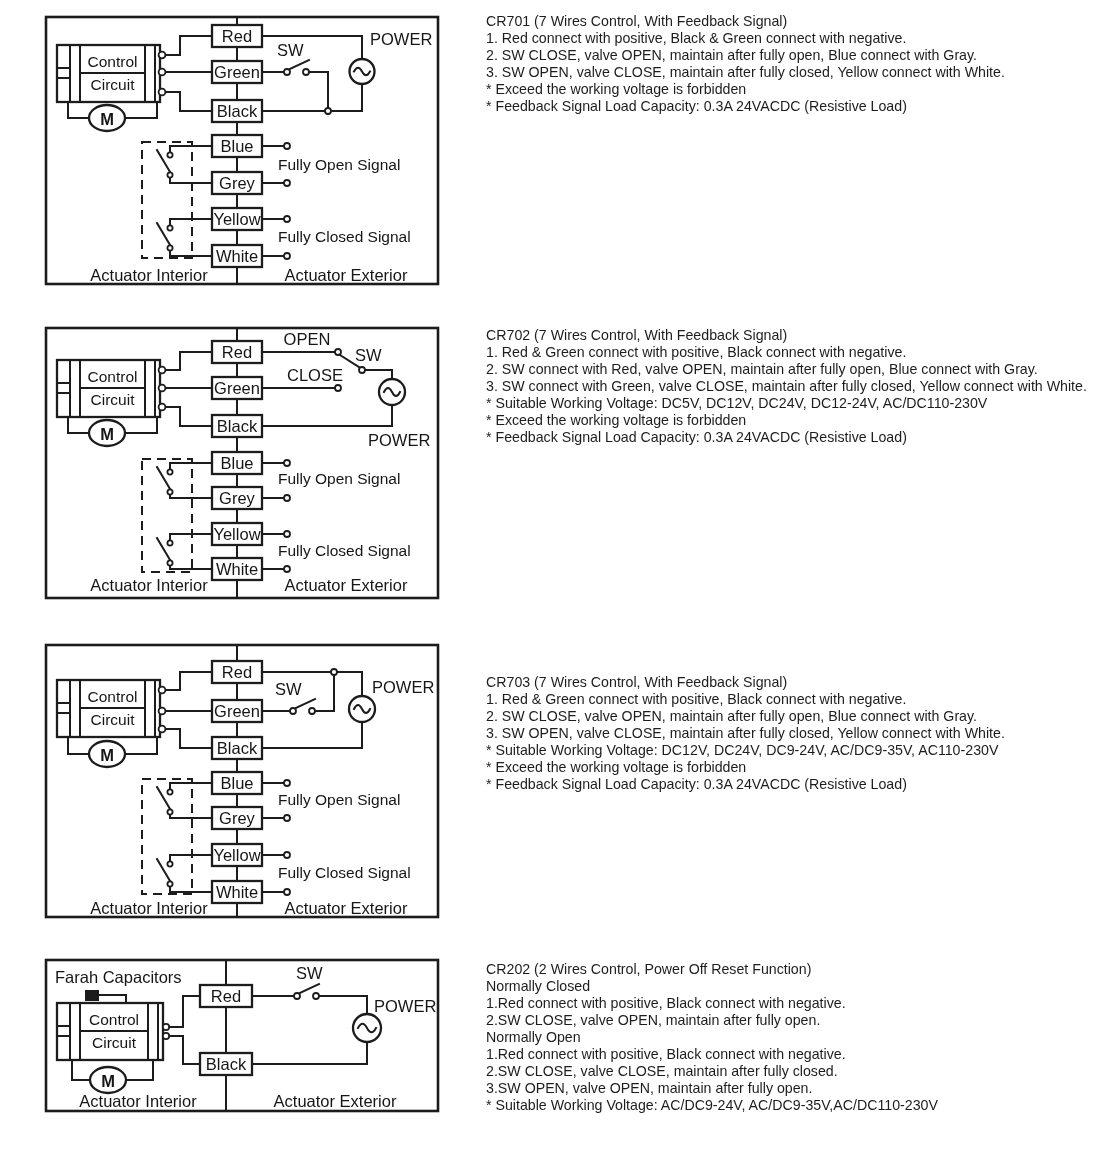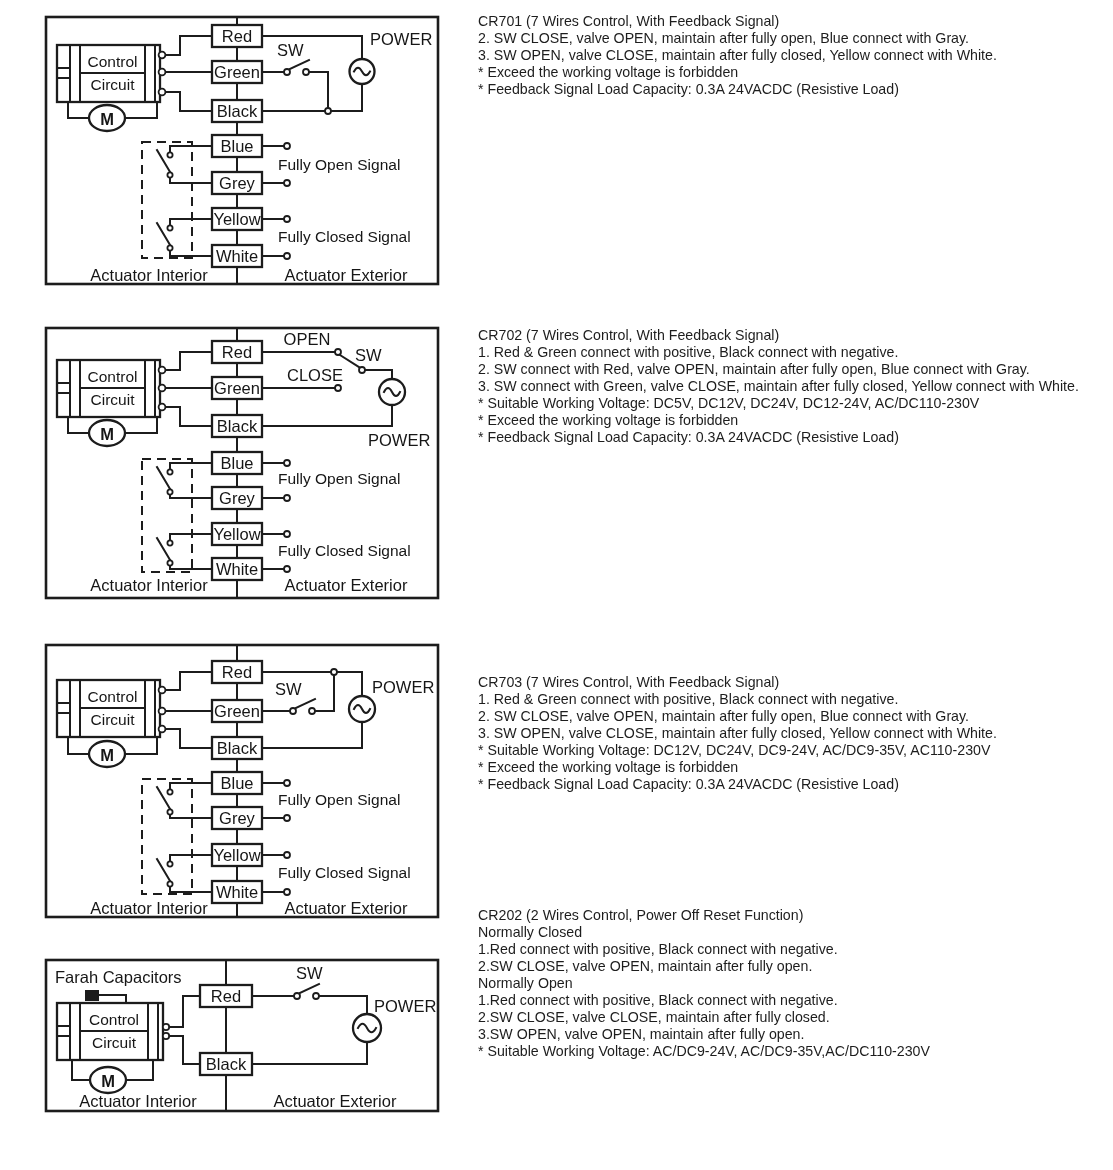--- a/index.html
+++ b/index.html
@@ -10,21 +10,21 @@
   .border{fill:#fff;stroke:#1c1c1c;stroke-width:2.6;}
   .bx{fill:#fff;stroke:#1c1c1c;stroke-width:2.3;}
   .tm{fill:#fff;stroke:#1c1c1c;stroke-width:1.8;}
   .cap{fill:#1c1c1c;stroke:none;}
   .dash{stroke:#1c1c1c;stroke-width:2;fill:none;stroke-dasharray:9 6;}
   text{font-family:"Liberation Sans",sans-serif;fill:#161616;}
   .t16{font-size:15.5px;}
   .t17{font-size:16.5px;}
   .bld{font-weight:bold;}
   .textblock{position:absolute;left:478px;width:628px;font-size:14.2px;line-height:17px;color:#1d1d1d;}
-  .tline{white-space:nowrap;}
+  .tline{white-space:nowrap;margin-left:8px;}
 </style>
 </head>
 <body>
 
 <div id="page">
 
   <svg class="diagram" style="left:43px;top:14px" width="398" height="273" viewBox="0 0 398 273">
     <rect class="border" x="3" y="3" width="392" height="267"></rect>
     <line class="ln" x1="194" y1="3" x2="194" y2="270"></line>
 
@@ -106,20 +106,21 @@
         <circle class="tm" cx="127" cy="234" r="2.6"></circle>
       <path class="ln" d="M127,237 V242 H169"></path>
     </g>
 
     <text class="t17" x="106" y="267" text-anchor="middle">Actuator Interior</text>
     <text class="t17" x="303" y="267" text-anchor="middle">Actuator Exterior</text>
   </svg>
 
   <div class="textblock" style="top:13px">
     <div class="tline">CR701 (7 Wires Control, With Feedback Signal)</div>
+    <div class="tline">1. Red connect with positive, Black &amp; Green connect with negative.</div>
     <div class="tline">2. SW CLOSE, valve OPEN, maintain after fully open, Blue connect with Gray.</div>
     <div class="tline">3. SW OPEN, valve CLOSE, maintain after fully closed, Yellow connect with White.</div>
     <div class="tline">* Exceed the working voltage is forbidden</div>
     <div class="tline">* Feedback Signal Load Capacity: 0.3A 24VACDC (Resistive Load)</div>
   </div>
 
   <svg class="diagram" style="left:43px;top:325px" width="398" height="276" viewBox="0 0 398 276">
     <rect class="border" x="3" y="3" width="392" height="270"></rect>
     <line class="ln" x1="194" y1="3" x2="194" y2="273"></line>
 
@@ -363,21 +364,21 @@
       <path class="ln" d="M209,107 H324 V85"></path>
       <circle class="bx" cx="324" cy="71" r="14"></circle>
       <path class="ln" d="M315,71 Q319.5,62.5 324,71 Q328.5,79.5 333,71"></path>
       <text class="t17" x="331" y="55">POWER</text>
     </g>
 
     <text class="t17" x="95" y="150" text-anchor="middle">Actuator Interior</text>
     <text class="t17" x="292" y="150" text-anchor="middle">Actuator Exterior</text>
   </svg>
 
-  <div class="textblock" style="top:907px">
+  <div class="textblock" style="top:961px">
     <div class="tline">CR202 (2 Wires Control, Power Off Reset Function)</div>
     <div class="tline">Normally Closed</div>
     <div class="tline">1.Red connect with positive, Black connect with negative.</div>
     <div class="tline">2.SW CLOSE, valve OPEN, maintain after fully open.</div>
     <div class="tline">Normally Open</div>
     <div class="tline">1.Red connect with positive, Black connect with negative.</div>
     <div class="tline">2.SW CLOSE, valve CLOSE, maintain after fully closed.</div>
     <div class="tline">3.SW OPEN, valve OPEN, maintain after fully open.</div>
     <div class="tline">* Suitable Working Voltage: AC/DC9-24V, AC/DC9-35V,AC/DC110-230V</div>
   </div>

